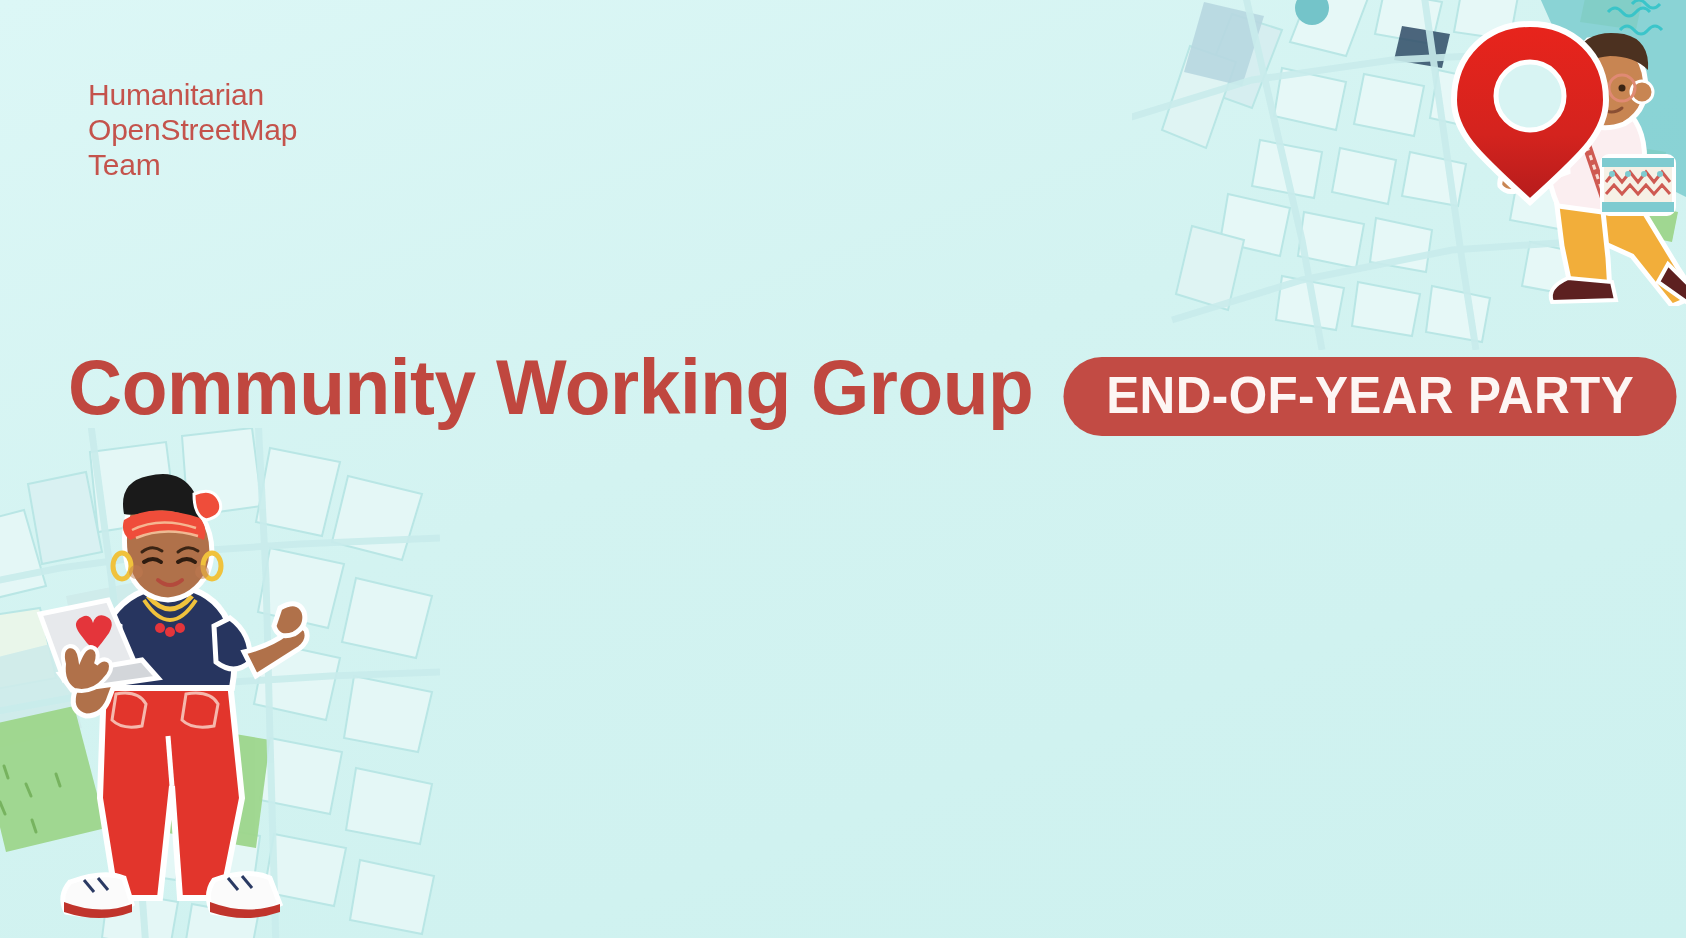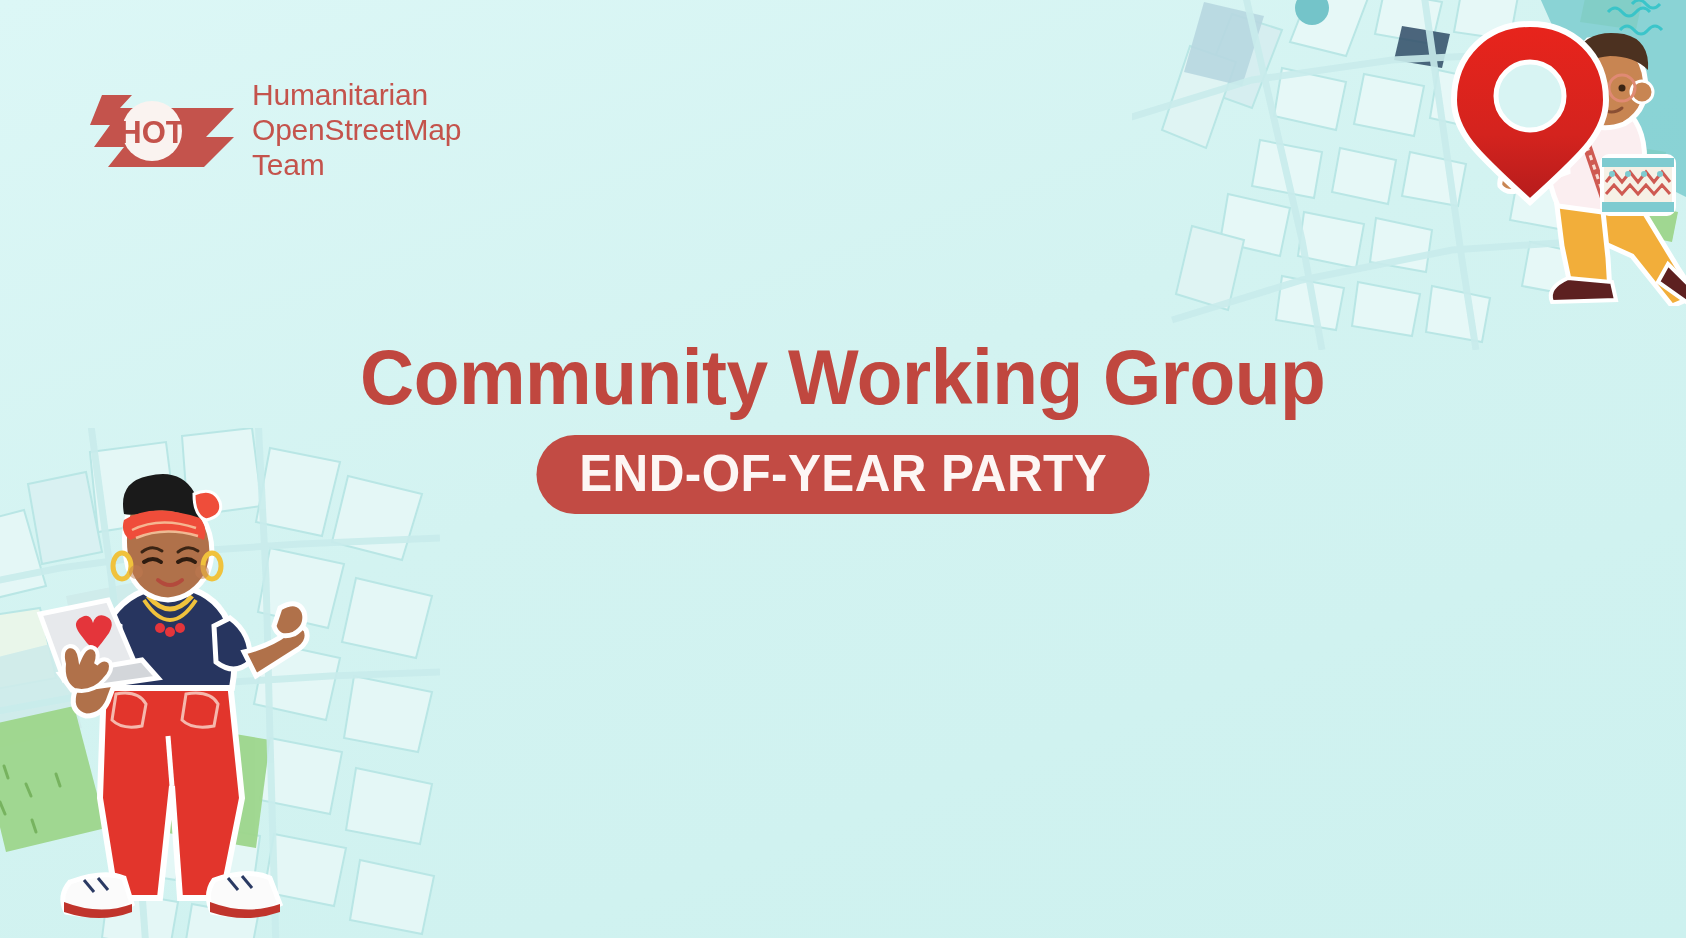--- a/index.html
+++ b/index.html
@@ -41,22 +41,23 @@
     margin-top: 10px;
   }
 
   
   #center-block {
     position: absolute;
     left: 0;
     right: 0;
     top: 338px;
     display: flex;
-    flex-direction: column;
+    flex-direction: row;
     align-items: center;
+    justify-content: flex-end;
   }
   #event-title {
     color: #c0473f;
     font-family: "Liberation Sans Narrow", "Liberation Sans", sans-serif;
     font-size: 78px;
     font-weight: 700;
     letter-spacing: -0.5px;
     line-height: 1.0;
     transform: scaleX(0.96);
     text-align: center;
@@ -190,27 +191,20 @@
     </g>
     <g stroke="#c9ecec" stroke-width="7" fill="none" opacity="0.9">
       <path d="M-10 160 L90 140 L210 124 L330 116 L470 110"></path>
       <path d="M-10 290 L100 270 L230 256 L360 248 L470 244"></path>
       <path d="M120 -10 L140 140 L160 300 L176 520"></path>
       <path d="M288 -10 L296 150 L300 310 L306 520"></path>
     </g>
   </svg>
 
   <div id="hot-logo">
-    <div id="hot-mark">
-      <svg viewBox="0 0 146 100" width="146" height="100" aria-hidden="true">
-        <path d="M14 20 L44 20 L32 33 L146 33 L118 62 L146 62 L116 92 L20 92 L36 72 L6 72 L22 50 L2 50 Z" fill="#c4534c"></path>
-        <circle cx="64" cy="56" r="30" fill="#faf3f0"></circle>
-        <text x="64" y="68" text-anchor="middle" font-family="Liberation Sans Narrow, Liberation Sans, sans-serif" font-size="31" font-weight="700" fill="#c4534c">HOT</text>
-      </svg>
-    </div>
     <div id="hot-wordmark">Humanitarian
 OpenStreetMap
 Team</div>
   </div>
 
   <div id="center-block">
     <div id="event-title">Community Working Group</div>
     <div id="event-badge">END-OF-YEAR PARTY</div>
   </div>
 

